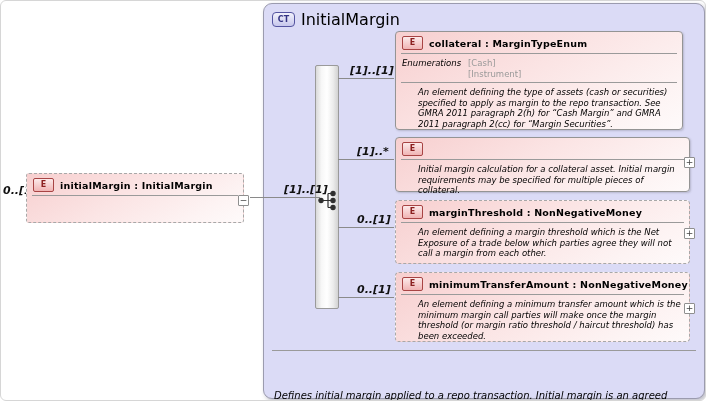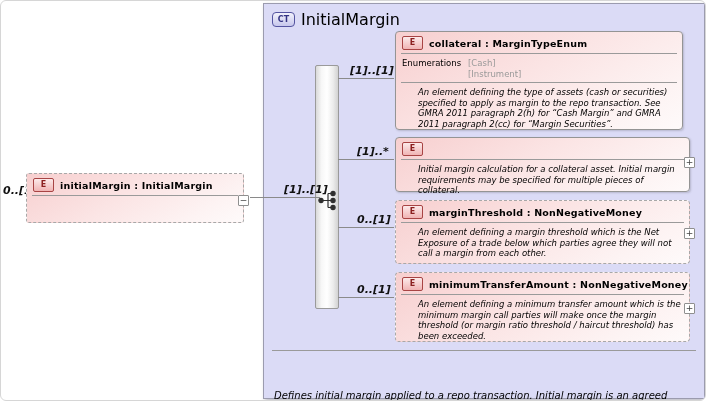--- a/index.html
+++ b/index.html
@@ -24,29 +24,29 @@
     font-size:8px;font-weight:bold;line-height:12px;text-align:center;
   }
   .ttl{font-size:9.5px;font-weight:bold;white-space:pre;letter-spacing:.2px;}
   .sep{border-top:1px solid #9a9a9a;margin:1px 5px 2px 5px;}
   .anno{font-style:italic;font-size:8.5px;line-height:1.25;padding:2px 6px 3px 6px;margin-left:16px;}
   .pm{
     position:absolute;width:11px;height:11px;box-sizing:border-box;border:1px solid #8f8f8f;
     background:#fff;font-size:9px;line-height:9px;text-align:center;color:#444;border-radius:1px;cursor:pointer;
   }
   .enum-row{display:flex;padding:2px 6px 1px 6px;font-size:8.5px;line-height:1.3;}
-  .enum-label{width:66px;flex:0 0 auto;}
+  .enum-label{font-style:italic;width:66px;flex:0 0 auto;}
   .enum-vals{color:#9a9a9a;}
   
   .occ-root{position:absolute;left:2px;top:183px;}
   .rootbox{left:25px;top:172px;width:218px;height:50px;border-radius:3px;}
   
   .ct{
     position:absolute;left:262px;top:2px;width:442px;height:396px;box-sizing:border-box;
-    background:#dbdbf6;border:1px solid #9b9bae;border-radius:0;
+    background:#dbdbf6;border:1px solid #9b9bae;border-radius:9px;
     box-shadow:2px 2px 4px rgba(100,100,125,.45);
   }
   .ct-head{position:absolute;left:8px;top:6px;display:flex;align-items:center;gap:6px;}
   .ct-icon{
     width:21px;height:13px;border:1px solid #5454a0;border-radius:4px;
     background:linear-gradient(#f2f2fc,#c7c7ec);color:#333384;
     font-size:8px;font-weight:bold;line-height:13px;text-align:center;
   }
   .ct-title{font-size:16px;font-weight:normal;}
   .seqbar{

